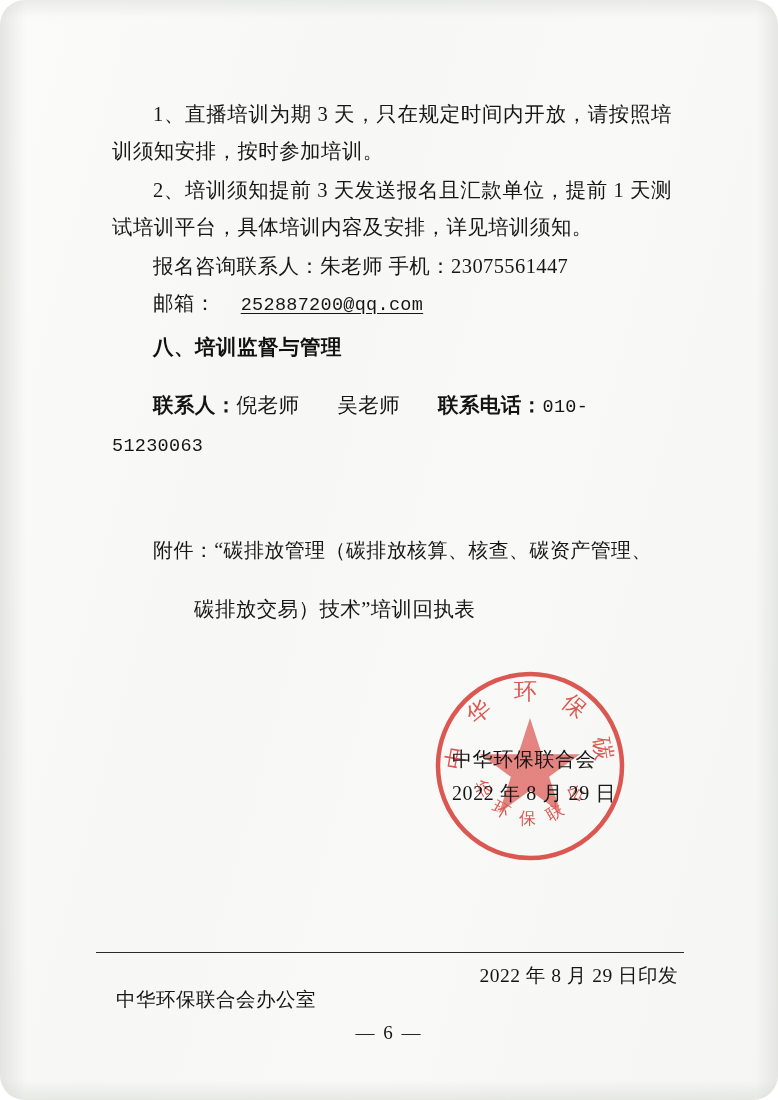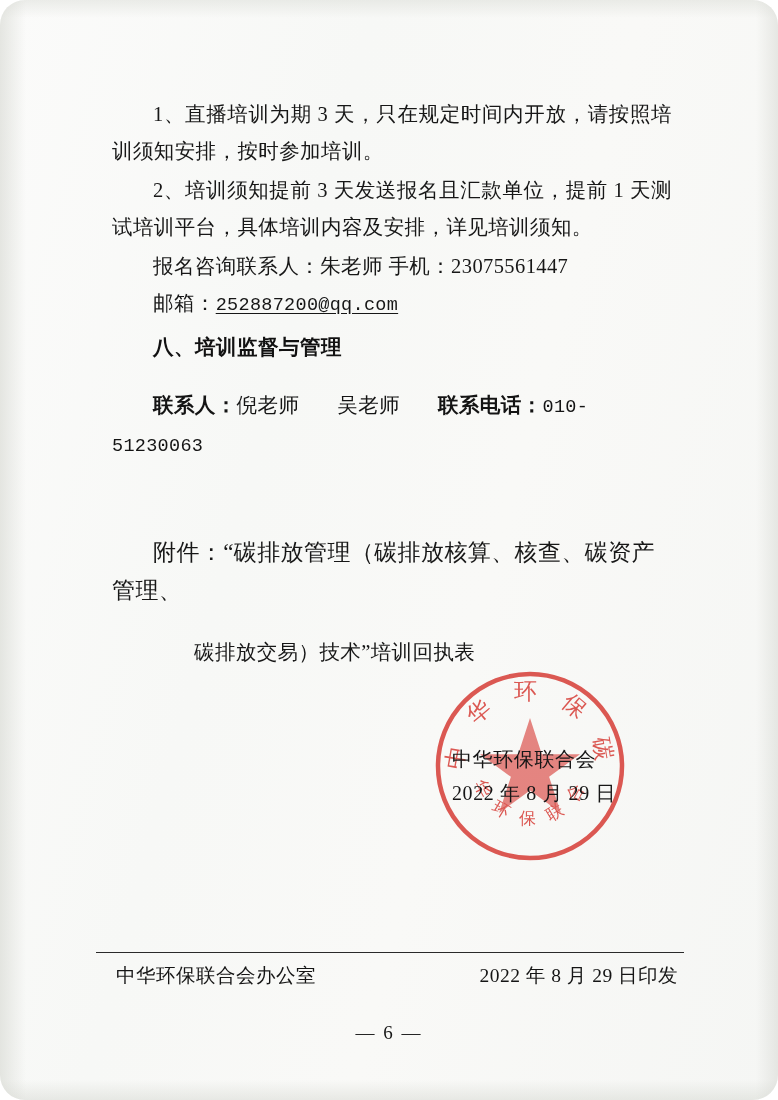--- a/index.html
+++ b/index.html
@@ -72,32 +72,33 @@
     font-weight: bold;
   }
   .mono {
     font-family: "Liberation Mono", monospace;
     font-size: 18.5px;
     letter-spacing: 0.3px;
   }
   .email-underline {
     text-decoration: underline;
     text-underline-offset: 3px;
+    margin-left: 25px;
   }
   .gap-md { height: 26px; }
   .contact-row {
     font-size: 20.5px;
     line-height: 37px;
     letter-spacing: 0.4px;
     text-indent: 41px;
     color: #141414;
   }
   .contact-row .seg-space-lg { display: inline-block; width: 38px; }
   .attach {
-    font-size: 23px;
+    font-size: 20px;
     line-height: 38px;
     letter-spacing: 0.4px;
     text-indent: 41px;
     color: #171717;
   }
   .attach-2 {
     font-size: 20.5px;
     line-height: 38px;
     letter-spacing: 0.4px;
     text-indent: 82px;
@@ -143,21 +144,21 @@
     position: absolute;
     left: 96px;
     top: 962px;
     width: 588px;
     display: flex;
     justify-content: space-between;
     font-size: 19.5px;
     letter-spacing: 0.5px;
     color: #151515;
   }
-  .footer-left { padding-left: 20px; }
+  .footer-left { padding-left: 20px; margin-top: 24px; }
   .footer-right { padding-right: 6px; }
   .page-number {
     position: absolute;
     left: 0;
     top: 1022px;
     width: 778px;
     text-align: center;
     font-size: 19px;
     letter-spacing: 2px;
     color: #171717;

